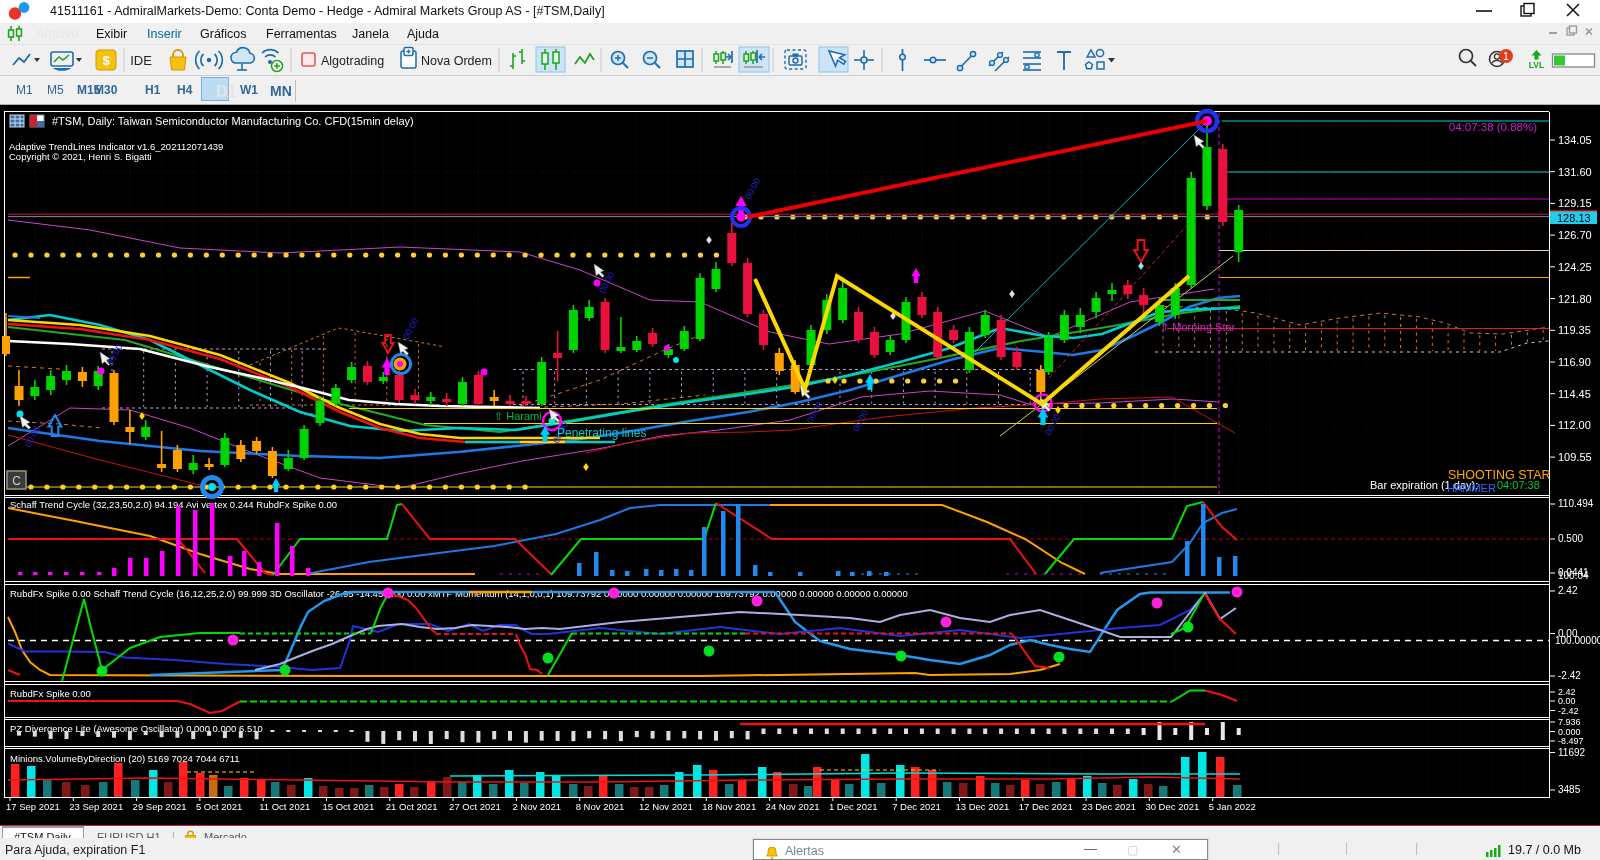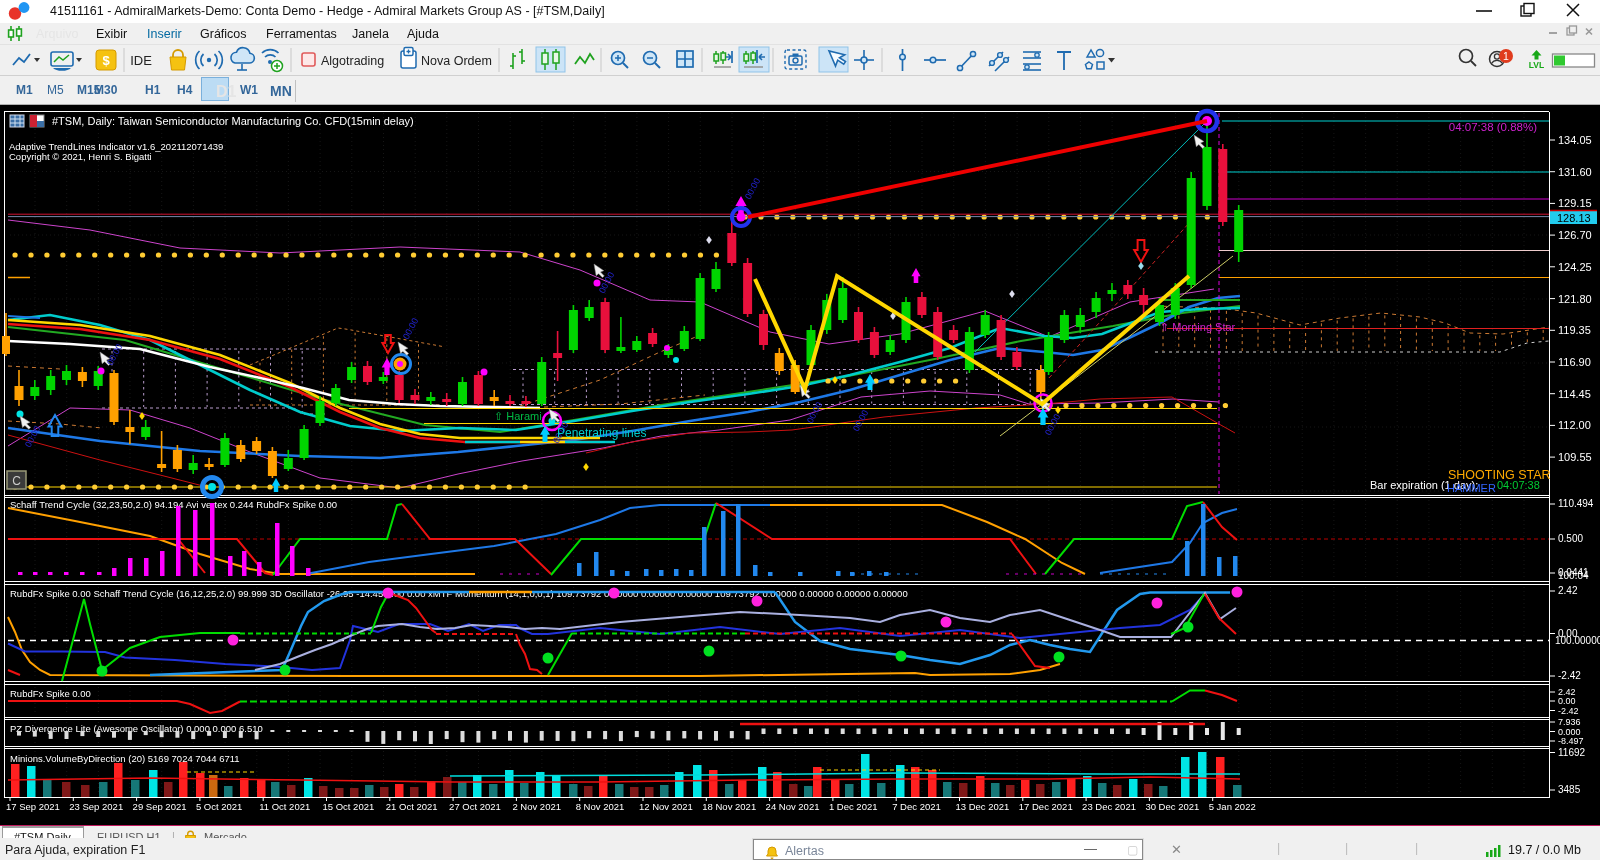--- a/index.html
+++ b/index.html
@@ -16,21 +16,21 @@
 <div class="tfbar"></div>
 <span style="position:absolute;left:50px;top:4px;font-size:12.5px;color:#111">41511161 - AdmiralMarkets-Demo: Conta Demo - Hedge - Admiral Markets Group AS - [#TSM,Daily]</span>
 <span style="position:absolute;left:36px;top:27px;font-size:12.5px;color:#e5e5e5">Arquivo</span>
 <span style="position:absolute;left:96px;top:27px;font-size:12.5px;color:#111">Exibir</span>
 <span style="position:absolute;left:147px;top:27px;font-size:12.5px;color:#0369a1">Inserir</span>
 <span style="position:absolute;left:200px;top:27px;font-size:12.5px;color:#111">Gráficos</span>
 <span style="position:absolute;left:266px;top:27px;font-size:12.5px;color:#111">Ferramentas</span>
 <span style="position:absolute;left:352px;top:27px;font-size:12.5px;color:#111">Janela</span>
 <span style="position:absolute;left:407px;top:27px;font-size:12.5px;color:#111">Ajuda</span>
 <div style="position:absolute;left:201px;top:77px;width:28px;height:24px;background:#bcdcf4;border:1px solid #7ab0dc"></div>
-<span style="position:absolute;left:16px;top:83px;color:#336699;font-weight:bold;font-size:12px">M1</span>
+<span style="position:absolute;left:16px;top:83px;color:#336699;font-weight:normal;font-size:12px">M1</span>
 <span style="position:absolute;left:47px;top:83px;color:#336699;font-weight:normal;font-size:12px">M5</span>
 <span style="position:absolute;left:77px;top:83px;color:#336699;font-weight:bold;font-size:12px">M15</span>
 <span style="position:absolute;left:94px;top:83px;color:#336699;font-weight:bold;font-size:12px">M30</span>
 <span style="position:absolute;left:145px;top:83px;color:#336699;font-weight:bold;font-size:12px">H1</span>
 <span style="position:absolute;left:177px;top:83px;color:#336699;font-weight:bold;font-size:12px">H4</span>
 <span style="position:absolute;left:216px;top:83px;color:#e5e5e5;font-weight:bold;font-size:16px">D1</span>
 <span style="position:absolute;left:240px;top:83px;color:#336699;font-weight:bold;font-size:12px">W1</span>
 <span style="position:absolute;left:270px;top:83px;color:#336699;font-weight:bold;font-size:14px">MN</span>
 <span style="position:absolute;left:295px;top:80px;width:1px;height:22px;background:#c0c0c0"></span>
 <svg width="1600" height="860" viewBox="0 0 1600 860">
@@ -1202,21 +1202,21 @@
 <svg width="20" height="14" style="position:absolute;left:1486px;top:5px" viewBox="0 0 20 14">
       <g fill="#18a818">
         <rect x="0" y="9" width="2.5" height="5"></rect>
         <rect x="4" y="7" width="2.5" height="7"></rect>
         <rect x="8" y="5" width="2.5" height="9"></rect>
         <rect x="12" y="2" width="2.5" height="12"></rect>
       </g>
     </svg>
 <span style="position:absolute;left:1508px;top:5px;color:#111">19.7 / 0.0 Mb</span>
 </div>
-<div style="position:absolute;left:753px;top:839px;width:390px;height:21px;background:#fff;border:1px solid #888;box-shadow:0 0 0 1px #ddd">
+<div style="position:absolute;left:753px;top:839px;width:455px;height:21px;background:#fff;border:1px solid #888;box-shadow:0 0 0 1px #ddd">
 <svg width="14" height="14" style="position:absolute;left:11px;top:6px" viewBox="0 0 14 14">
       <path d="M7 1 a4 4 0 0 1 4 4 v3 l1.5 2 h-11 l1.5 -2 v-3 a4 4 0 0 1 4-4z" fill="#f5c211" stroke="#d49a00"></path>
       <path d="M5.5 11.5 a1.5 1.5 0 0 0 3 0z" fill="#d49a00"></path>
     </svg>
 <span style="position:absolute;left:31px;top:4px;font-size:12.5px;color:#7a8699">Alertas</span>
 <span style="position:absolute;left:330px;top:1px;font-size:13px;color:#555">—</span>
 <span style="position:absolute;left:373px;top:3px;font-size:12px;color:#ccc">▢</span>
 <span style="position:absolute;left:417px;top:2px;font-size:13px;color:#888">✕</span>
 </div>
 </body></html>

